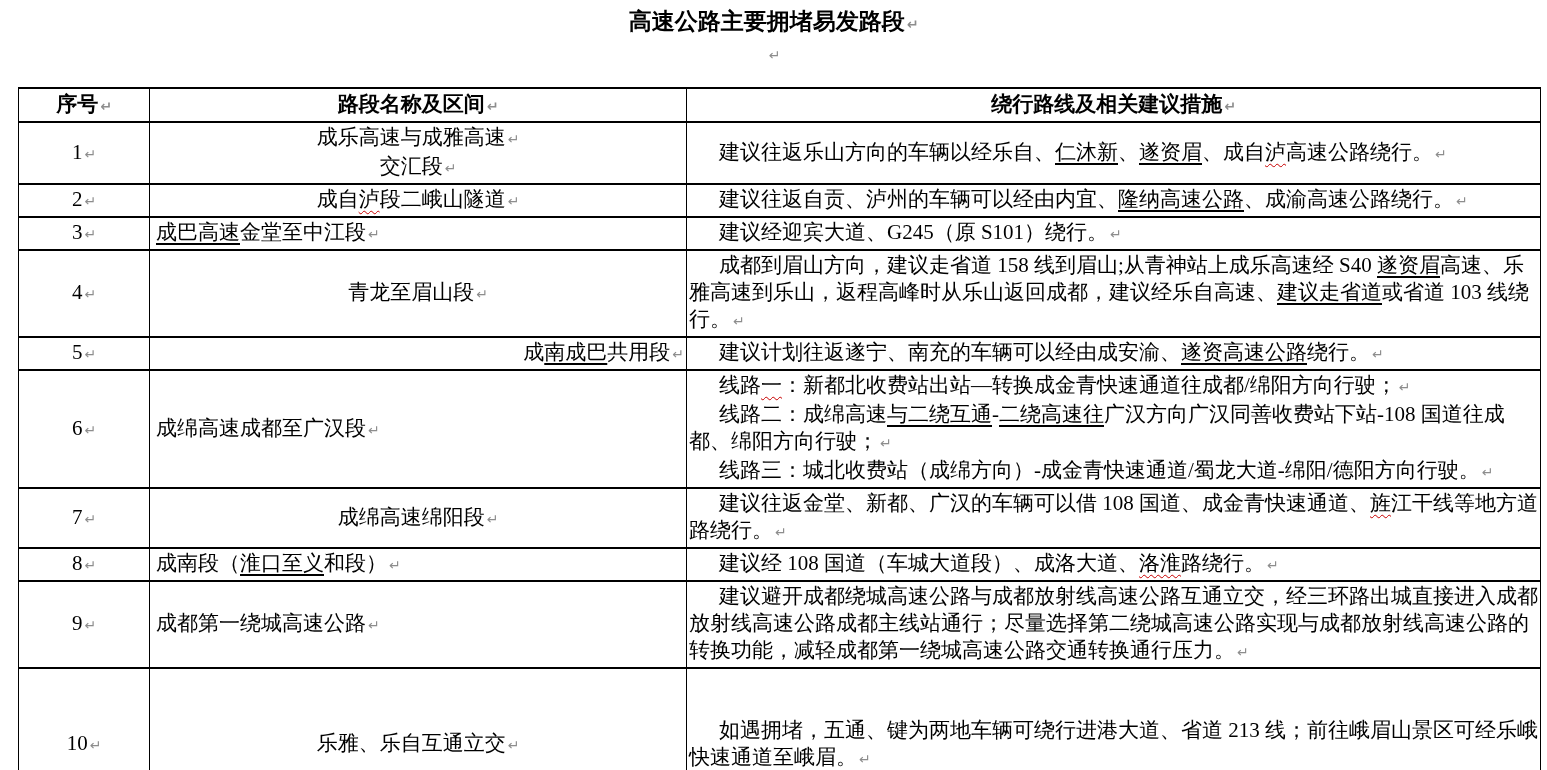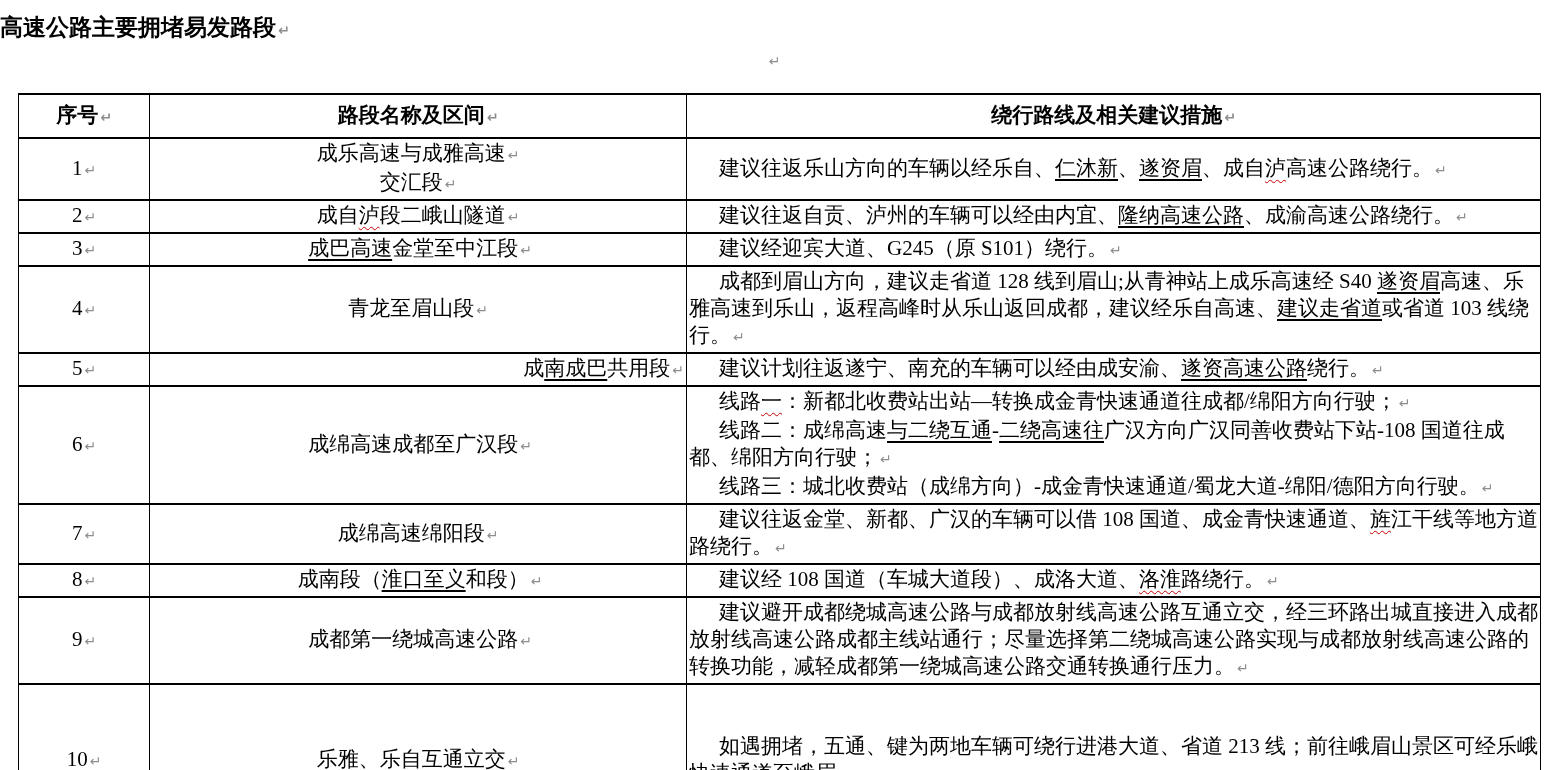--- a/index.html
+++ b/index.html
@@ -3,39 +3,39 @@
 <meta charset="utf-8">
 <style>
   html,body{margin:0;padding:0;background:#ffffff;}
   body{
     width:1547px;height:770px;overflow:hidden;
     font-family:"Liberation Serif","DejaVu Serif",serif;
     color:#000;
     -webkit-font-smoothing:antialiased;
   }
   .title{
-    text-align:left;font-weight:bold;font-size:23px;line-height:28px;margin-top:14px;
+    text-align:center;font-weight:bold;font-size:23px;line-height:28px;margin-top:8px;
   }
   .empty-line{text-align:center;height:34px;line-height:34px;}
   table.doc{
     border-collapse:collapse;table-layout:fixed;
     width:1522px;margin:15px 0 0 18px;
   }
   col.c1{width:131px;} col.c2{width:537px;} col.c3{width:854px;}
   th,td{
     border:1px solid #000;
     border-top-width:2px;border-bottom-width:2px;
     padding:1px 2px;vertical-align:middle;
     font-size:21px;line-height:27px;
     overflow:hidden;
   }
   th{font-weight:bold;text-align:center;height:30px;}
   .p{margin:0;}
   .p-center{text-align:center;}
-  .p-left{text-align:center;padding-left:4px;}
+  .p-left{text-align:left;padding-left:4px;}
   .p-indent{text-align:right;text-indent:34px;}
   .p-route{text-indent:30px;}
   .u-blue{
     text-decoration-line:underline;text-decoration-style:wavy;
     text-decoration-color:#2a35c0;text-decoration-thickness:1px;
     text-underline-offset:4px;
     text-decoration:underline;
   }
   .u-red{
     text-decoration-line:underline;text-decoration-style:wavy;
@@ -56,21 +56,21 @@
     <span class="pmark">↵</span>
   </div>
 
   <table class="doc">
     <colgroup>
       <col class="c1">
         <col class="c2">
         <col class="c3">
     </colgroup>
     <thead>
-      <tr style="height:44px;">
+      <tr style="height:34px;">
         <th>
           <span>序号</span><span class="pmark">↵</span>
         </th>
         <th>
           <span>路段名称及区间</span><span class="pmark">↵</span>
         </th>
         <th>
           <span>绕行路线及相关建议措施</span><span class="pmark">↵</span>
         </th>
       </tr>
@@ -111,21 +111,21 @@
           </td>
         </tr>
         <tr style="height: 61px;">
           <td>
             <div class="p p-center"><span>4</span><span class="pmark">↵</span></div>
           </td>
           <td>
             <div class="p p-center"><span>青龙至眉山段</span><span class="pmark">↵</span></div>
           </td>
           <td>
-            <div class="p p-route"><span>成都到眉山方向，建议走省道 128 线到眉山;从青神站上成乐高速经 S40 </span><span class="u-blue">遂资眉</span><span>高速、乐雅高速到乐山，返程高峰时从乐山返回成都，建议经乐自高速、</span><span class="u-blue">建议走省道</span><span>或省道 103 线绕行。</span><span class="pmark">↵</span></div>
+            <div class="p p-route"><span>成都到眉山方向，建议走省道 158 线到眉山;从青神站上成乐高速经 S40 </span><span class="u-blue">遂资眉</span><span>高速、乐雅高速到乐山，返程高峰时从乐山返回成都，建议经乐自高速、</span><span class="u-blue">建议走省道</span><span>或省道 103 线绕行。</span><span class="pmark">↵</span></div>
           </td>
         </tr>
         <tr style="height: 32px;">
           <td>
             <div class="p p-center"><span>5</span><span class="pmark">↵</span></div>
           </td>
           <td>
             <div class="p p-indent"><span>成</span><span class="u-blue">南成巴</span><span>共用段</span><span class="pmark">↵</span></div>
           </td>
           <td>

